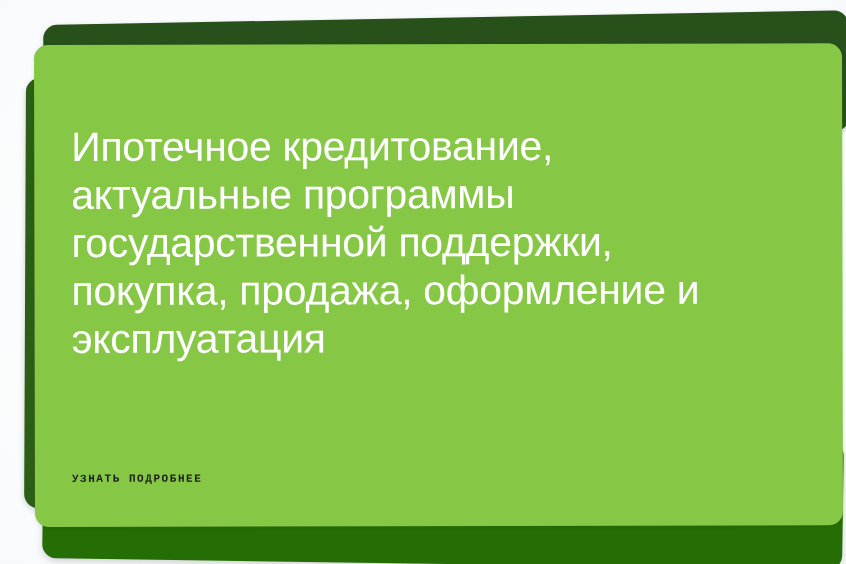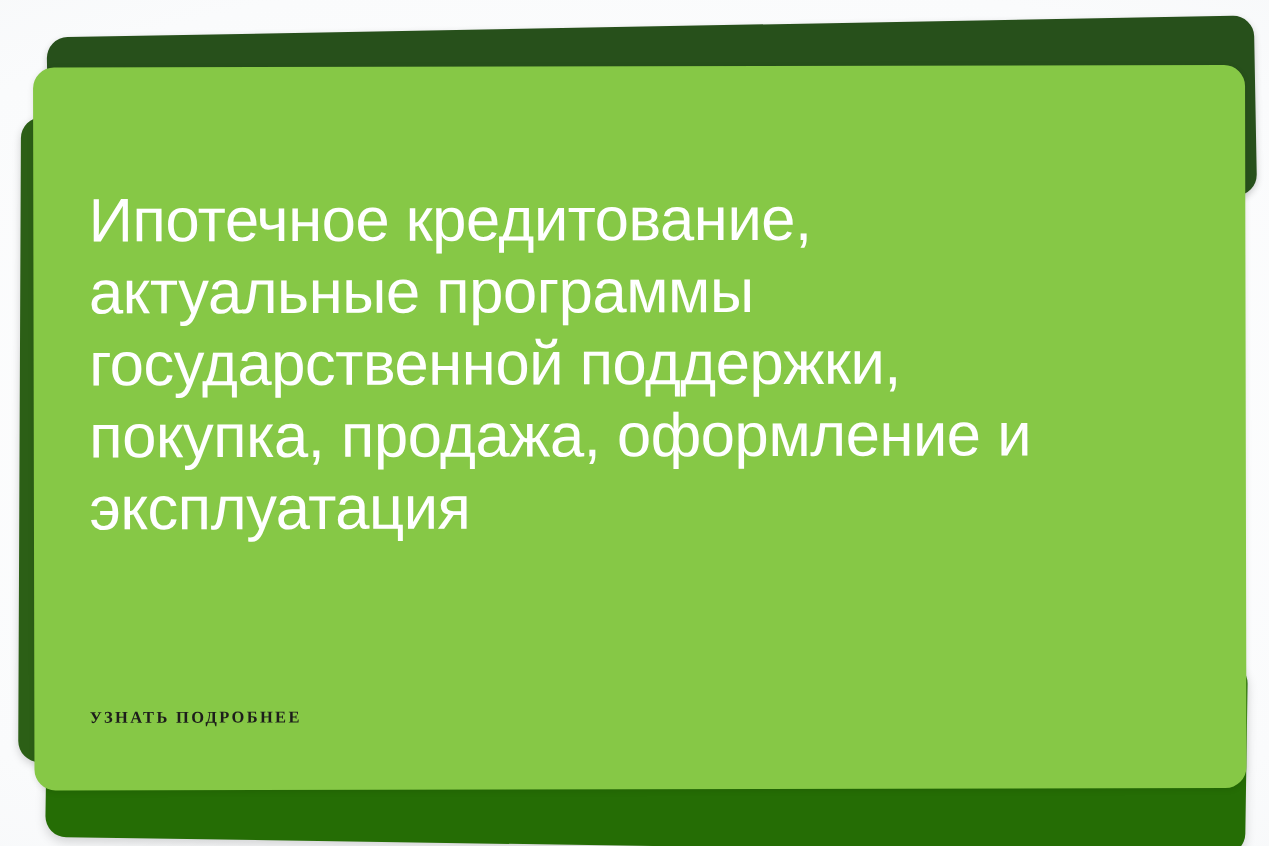--- a/index.html
+++ b/index.html
@@ -29,21 +29,21 @@
     top: 0;
     width: 846px;
     height: 564px;
     background:
       radial-gradient(120% 90% at 50% 50%, #ffffff 0%, #fafbfc 60%, #f2f4f6 100%);
   }
 
   
   .card-stack {
     position: absolute;
-    left: 4px;
+    left: 16px;
     top: 0;
     width: 780px;
     height: 564px;
   }
 
   
   .card-back-top {
     position: absolute;
     left: 27px;
     top: 25px;
@@ -120,21 +120,21 @@
     line-height: 48px;
     letter-spacing: -0.3px;
     white-space: pre-line;
   }
 
   .cta {
     position: absolute;
     left: 37px;
     top: 428px;
     color: #1D1D1B;
-    font-family: Liberation Serif, serif;
+    font-family: Liberation Mono, monospace;
     font-size: 11px;
     font-weight: bold;
     letter-spacing: 1.55px;
     text-transform: uppercase;
     cursor: pointer;
     user-select: none;
     background: transparent;
     border: none;
     padding: 0;
     text-align: right;

